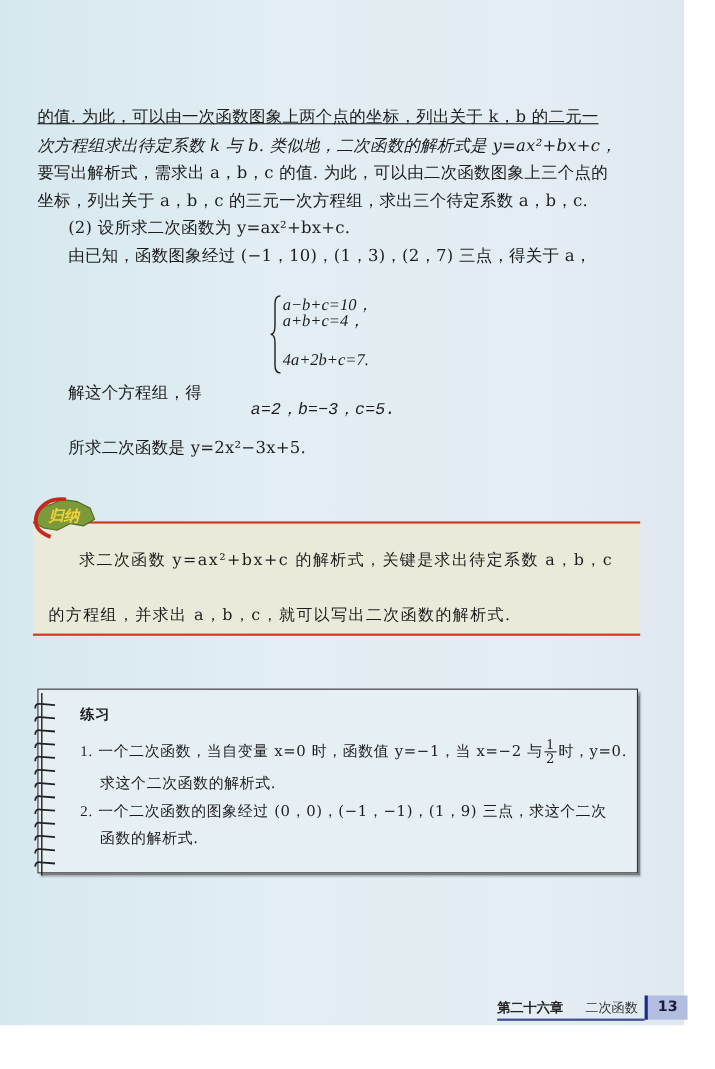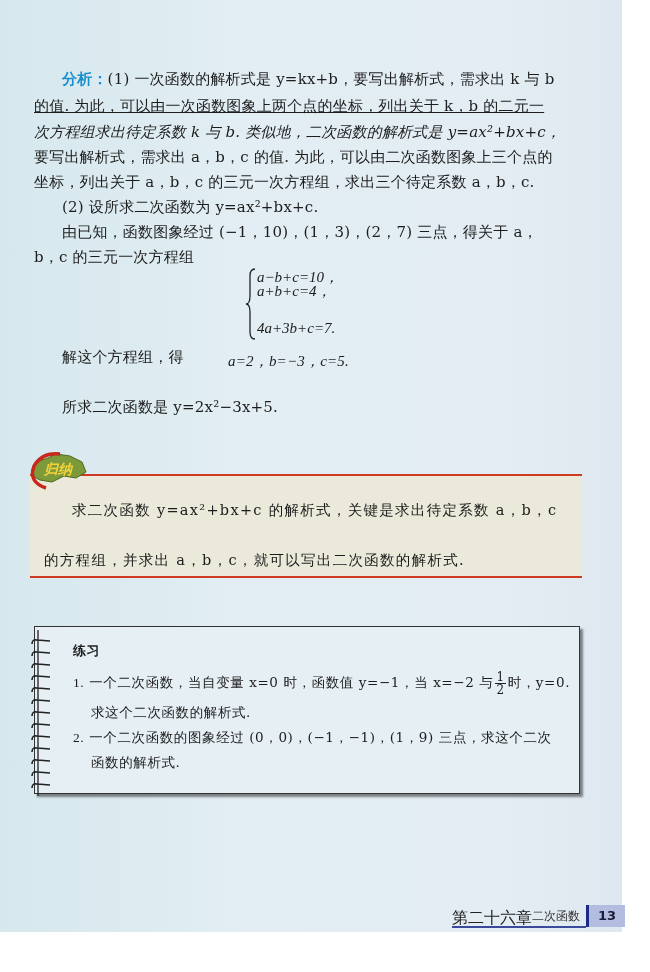--- a/index.html
+++ b/index.html
@@ -48,62 +48,58 @@
   .spiral { position: absolute; left: 28px; top: 630px; width: 26px; height: 168px; }
   .practice .txt { font-size: 13.5px; letter-spacing: 0.6px; }
   .frac { display: inline-block; vertical-align: middle; text-align: center; font-size: 12px; line-height: 12px; margin: 0 2px; }
   .frac span { display: block; }
   .frac .num { border-bottom: 1px solid #222; padding: 0 1px; }
 
   
   .footer { position: absolute; left: 452px; top: 905px; height: 22px; }
   .footer-chapter {
     position: absolute; left: 0; top: 3px; font-family: "DejaVu Sans", sans-serif;
-    font-size: 16px; font-weight: normal; color: #222; white-space: nowrap;
+    font-size: 12px; font-weight: bold; color: #222; white-space: nowrap;
   }
   .footer-title {
     position: absolute; left: 80px; top: 3px; font-family: "DejaVu Sans", sans-serif;
     font-size: 12px; color: #333; white-space: nowrap;
   }
   .footer-underline { position: absolute; left: 0; top: 21px; width: 134px; height: 1.5px; background: #3b4a9a; }
   .footer-bar { position: absolute; left: 134px; top: 0; width: 3px; height: 22px; background: #1c2a8a; }
   .footer-pagebox {
     position: absolute; left: 137px; top: 0; width: 36px; height: 22px; background: #b3bddf;
     font-family: "DejaVu Sans", sans-serif; font-size: 13px; font-weight: bold; color: #1b1b3a;
     padding-left: 9px; line-height: 22px;
   }
 </style>
 </head>
 <body>
 
 <div class="page">
 
-  <div class="txt" style="left:62px; top:70px;">
-    <span class="label-blue">分析：</span><span>(1) 一次函数的解析式是 y=kx+b，要写出解析式，需求出 k 与 b</span>
-  </div>
   <div class="txt" style="left:34px; top:97px;text-decoration:underline;">的值. 为此，可以由一次函数图象上两个点的坐标，列出关于 k，b 的二元一</div>
   <div class="txt" style="left:34px; top:123px;font-style:italic;">次方程组求出待定系数 k 与 b. 类似地，二次函数的解析式是 y=ax²+bx+c，</div>
   <div class="txt" style="left:34px; top:148px;">要写出解析式，需求出 a，b，c 的值. 为此，可以由二次函数图象上三个点的</div>
   <div class="txt" style="left:34px; top:173px;">坐标，列出关于 a，b，c 的三元一次方程组，求出三个待定系数 a，b，c.</div>
 
   <div class="txt" style="left:62px; top:198px;">(2) 设所求二次函数为 y=ax²+bx+c.</div>
   <div class="txt" style="left:62px; top:223px;">由已知，函数图象经过 (−1，10)，(1，3)，(2，7) 三点，得关于 a，</div>
-  <div class="txt" style="left:34px; top:248px;">b，c 的三元一次方程组</div>
 
   <div class="brace-eq">
     <svg width="12" height="72" viewBox="0 0 12 72">
       <path d="M10 1 Q5 1 5 8 L5 28 Q5 36 1 36 Q5 36 5 44 L5 64 Q5 71 10 71" fill="none" stroke="#222" stroke-width="1.3"></path>
     </svg>
     <div class="eqline m" style="top:2px;">a−b+c=10，</div>
     <div class="eqline m" style="top:16px;">a+b+c=4，</div>
-    <div class="eqline m" style="top:54px;">4a+3b+c=7.</div>
+    <div class="eqline m" style="top:54px;">4a+2b+c=7.</div>
   </div>
 
   <div class="txt" style="left:62px; top:348px;">解这个方程组，得</div>
-  <div class="txt m" style="left:228px; top:352px;">a=2，b=−3，c=5.</div>
+  <div class="txt m" style="left:228px; top:363px;font-family:Liberation Mono, monospace;">a=2，b=−3，c=5.</div>
   <div class="txt" style="left:62px; top:398px;">所求二次函数是 y=2x²−3x+5.</div>
 
   <div class="summary">
     <div class="txt" style="left:42px; top:25px;">求二次函数 y=ax²+bx+c 的解析式，关键是求出待定系数 a，b，c</div>
     <div class="txt" style="left:14px; top:75px;">的方程组，并求出 a，b，c，就可以写出二次函数的解析式.</div>
   </div>
   <div class="summary-badge">
     <svg width="62" height="50" viewBox="0 0 62 50">
       <path d="M6 28 L10 14 L22 10 L30 6 L44 8 L56 14 L60 24 L50 30 L38 28 L26 34 L14 32 Z" fill="#7c9a3a" stroke="#4f6a22" stroke-width="1"></path>
       <path d="M20 40 Q2 34 8 18 Q16 4 34 6" fill="none" stroke="#c7281b" stroke-width="3.5"></path>

